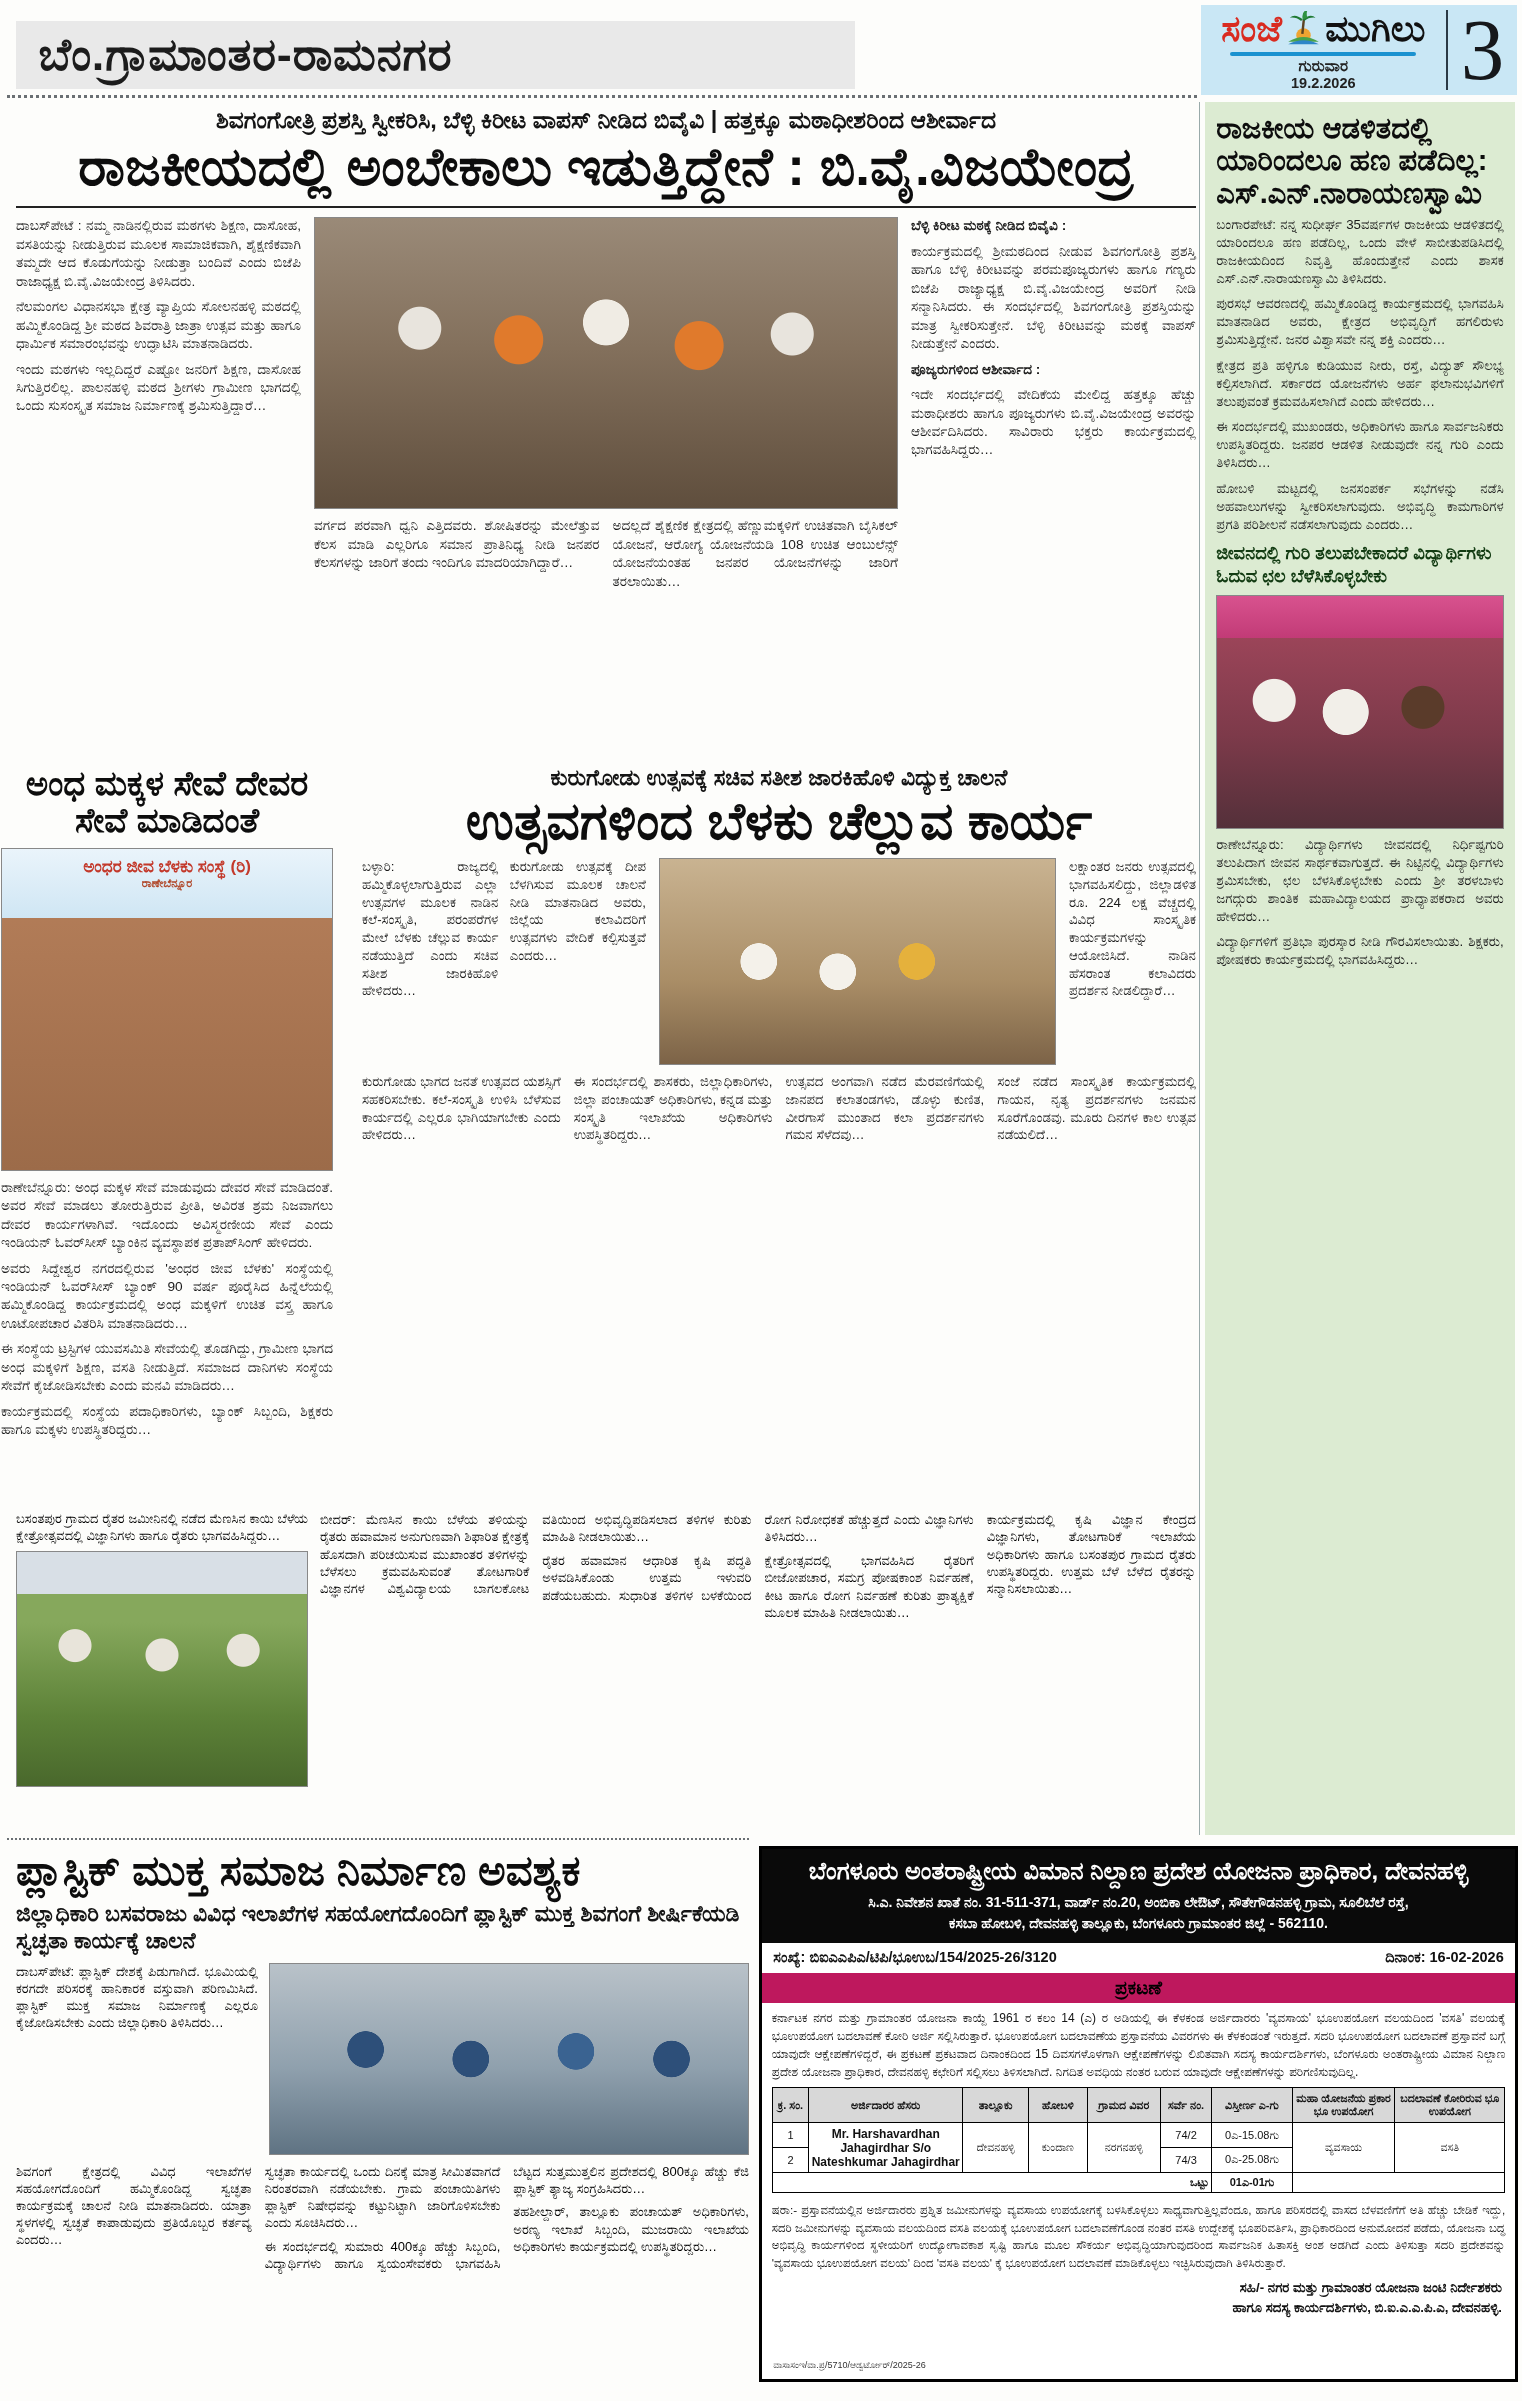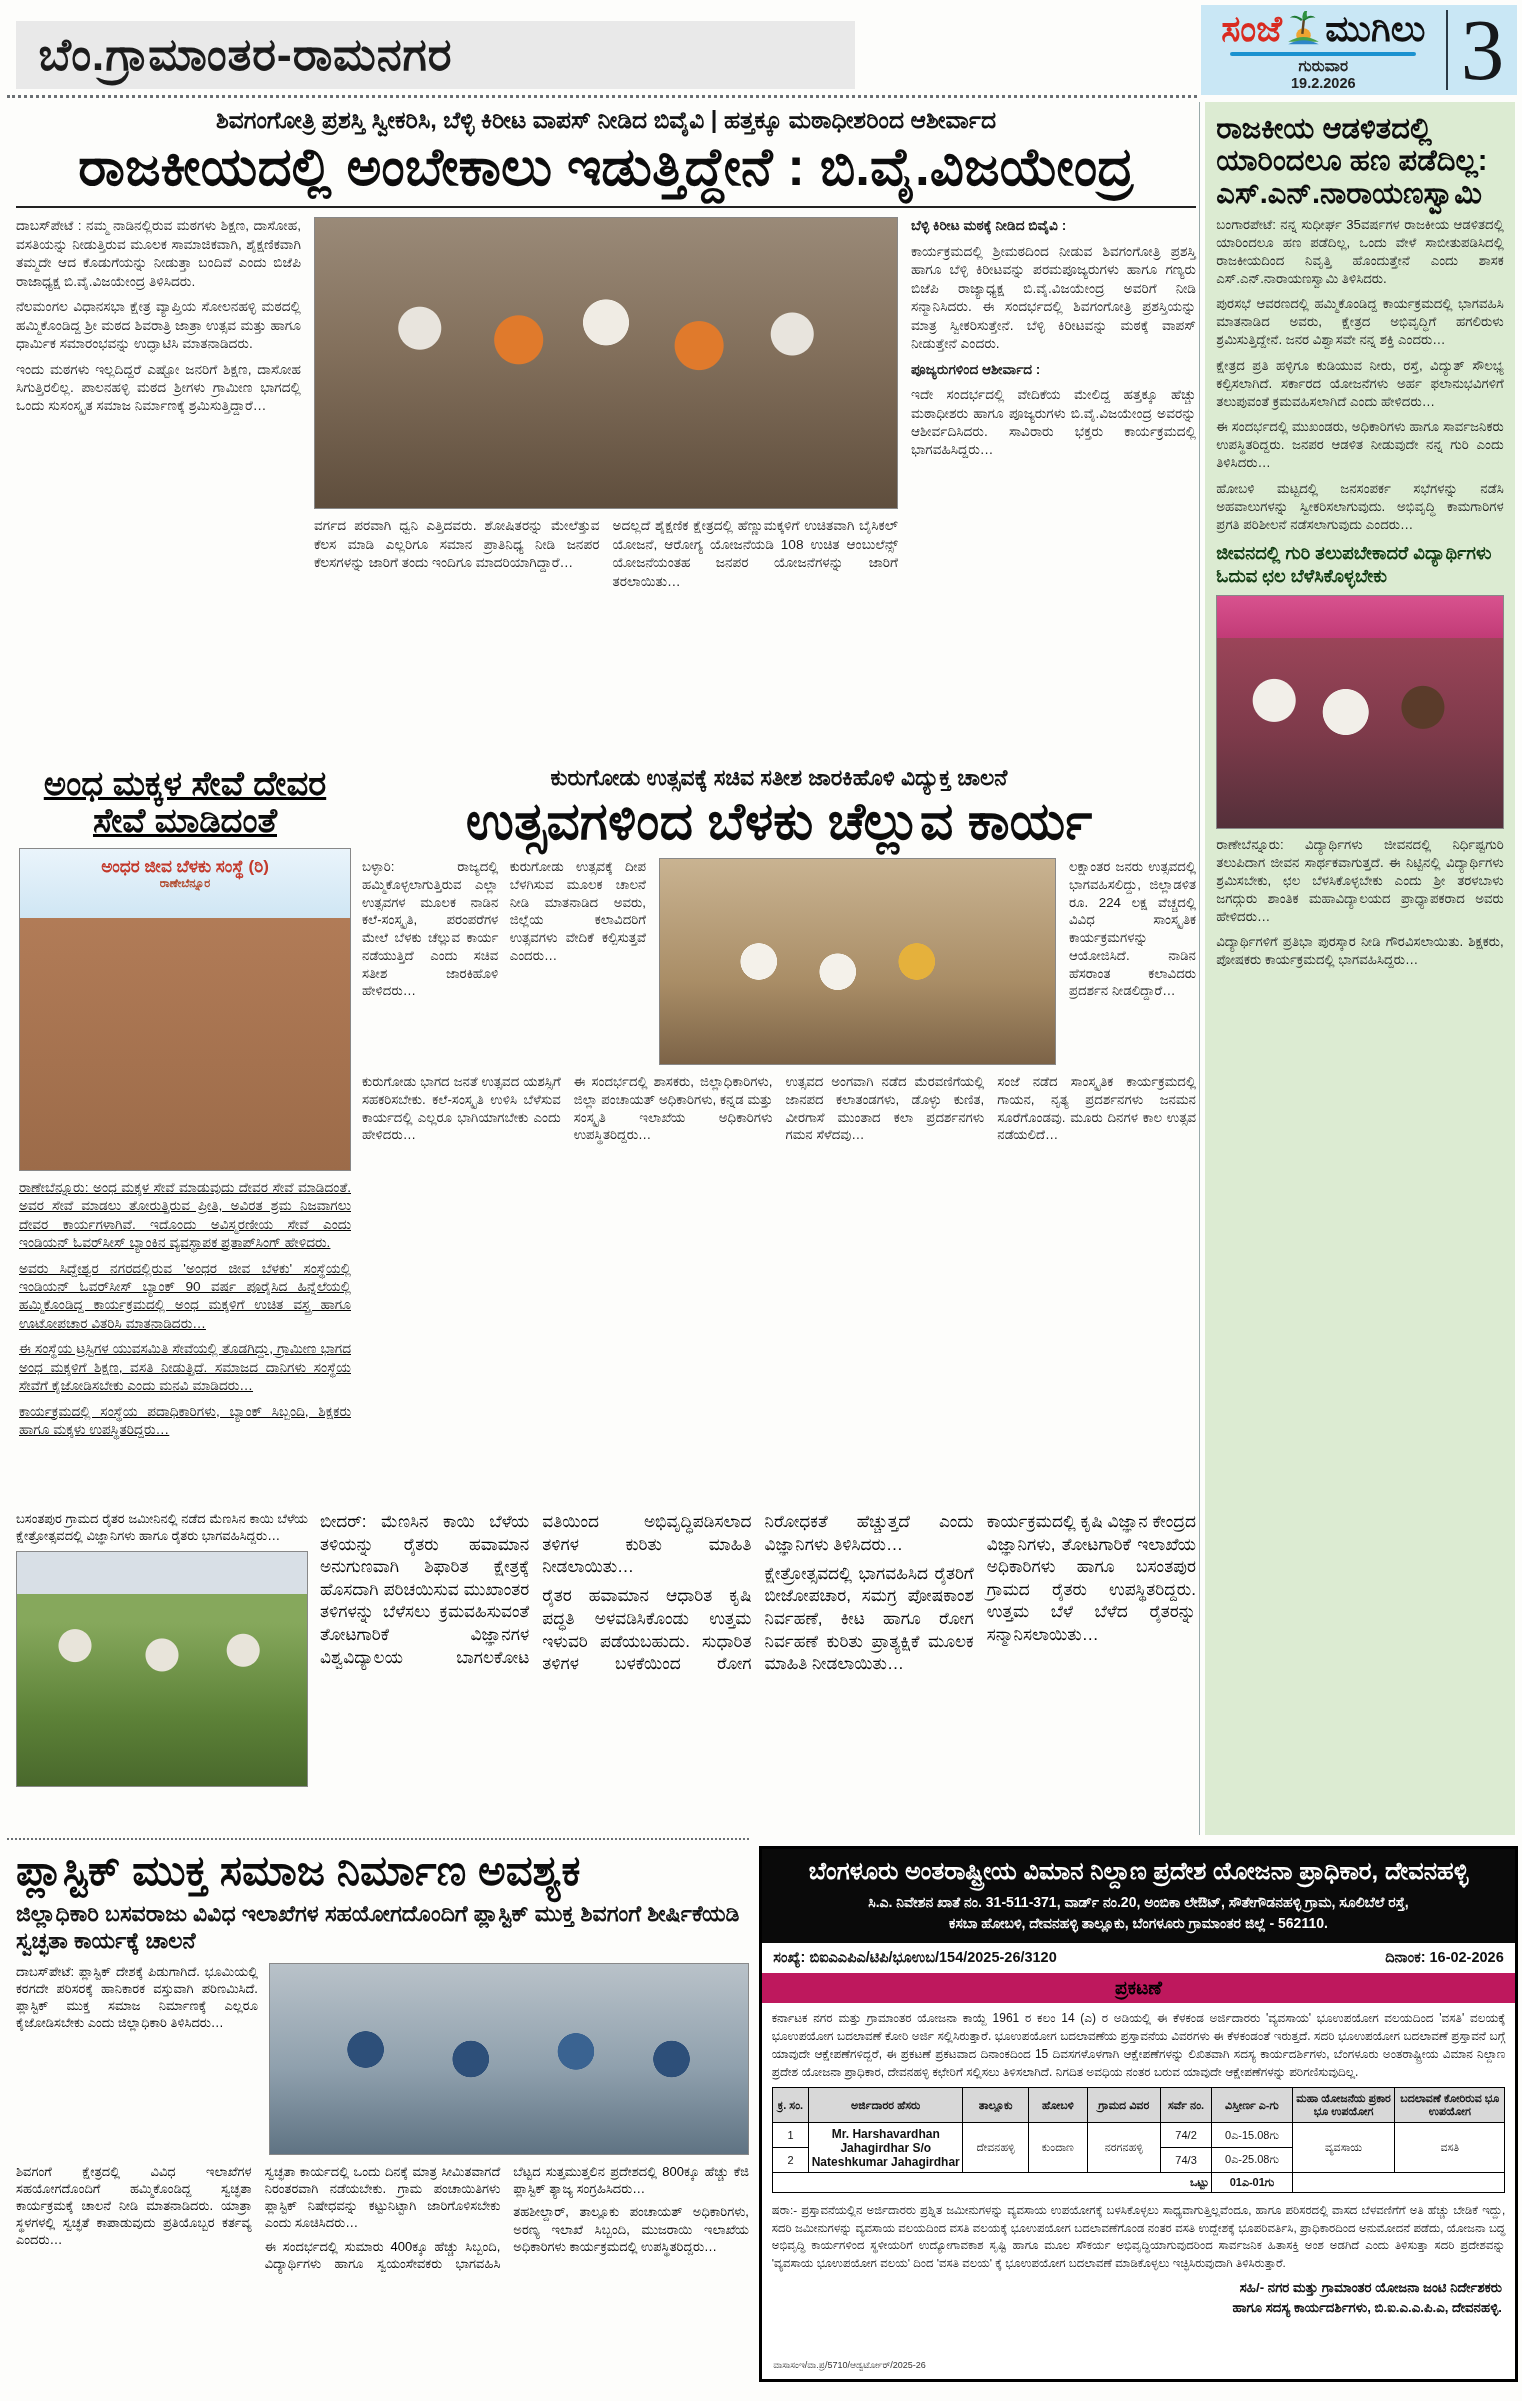--- a/index.html
+++ b/index.html
@@ -57,21 +57,21 @@
     background:
       linear-gradient(180deg, #d8528e 0%, #c23b77 18%, transparent 18%),
       radial-gradient(circle at 20% 45%, #f2efe9 0 21px, transparent 22px),
       radial-gradient(circle at 45% 50%, #f2efe9 0 22.6px, transparent 23.4px),
       radial-gradient(circle at 72% 48%, #5a3b2a 0 21px, transparent 22px),
       linear-gradient(180deg, #a8495f 0%, #7d3a4a 60%, #54303a 100%); }
 
   .vert-rule { position:absolute; left:1199px; top:102px; width:0; height:1733px; border-left:1.6px solid #9aa; }
 
   
-  .andha { position:absolute; left:19px; top:765px; width:332px;text-decoration:underline; }
+  .andha { position:absolute; left:1px; top:765px; width:332px; }
   .andha .headline { font-size:34px; line-height:1.1; margin-bottom:8px; }
   .andha-photo { width:100%; height:323px; margin-bottom:8px; background:linear-gradient(180deg,#b7805b 0%, #9c6b49 100%); }
   .andha-banner { position:absolute; left:0; top:0; width:100%; height:69px;
     background:linear-gradient(180deg,#eaf4fb 0%, #cfe6f4 100%); text-align:center; padding-top:8px; }
   .andha-banner .b1 { color:#c3392b; font-weight:bold; font-size:17px; }
   .andha-banner .b2 { color:#b0482a; font-weight:bold; font-size:11.3px; }
   .andha-crowd { position:absolute; left:0; top:69px; width:100%; height:253px;
     background:
       radial-gradient(circle at 15% 40%, #e59a3a 0 19.4px, transparent 20px),
       radial-gradient(circle at 38% 45%, #efe8df 0 19.4px, transparent 20px),
@@ -102,21 +102,21 @@
   .field-photo { width:100%; height:236px;
     background:
       linear-gradient(180deg,#d8dfe6 0 18%, transparent 18%),
       radial-gradient(circle at 20% 40%, #e8e4da 0 16px, transparent 17px),
       radial-gradient(circle at 50% 44%, #e8e4da 0 16px, transparent 17px),
       radial-gradient(circle at 78% 42%, #e8e4da 0 16px, transparent 17px),
       linear-gradient(180deg, #86a85c 30%, #5d8238 70%, #49682c 100%); }
   .basanta-main { flex:1; }
   .basanta-main .headline { font-size:36px; line-height:1.08; margin-bottom:8px; }
   .basanta-cols { column-count:4; column-gap:13px; }
-  .basanta-cols p { font-size:17px; line-height:1.33; text-align:justify; margin-bottom:6.5px; }
+  .basanta-cols p { font-size:13px; line-height:1.33; text-align:justify; margin-bottom:6.5px; }
 
   
   .plastic { position:absolute; left:16px; top:1849px; width:733px; }
   .plastic .headline { text-align:left; font-size:42px; line-height:1.05; margin-bottom:6.5px; }
   .plastic .deck { font-size:22px; font-weight:bold; line-height:1.25; color:#151515; margin-bottom:8px; }
   .plastic-row { display:flex; gap:11.3px; margin-bottom:8px; }
   .plastic-row .col { width:242px; }
   .plastic-row .col p, .plastic-cols p { font-size:13px; line-height:1.32; text-align:justify; margin-bottom:6.5px; }
   .plastic-photo { flex:1; height:192px;
     background:

